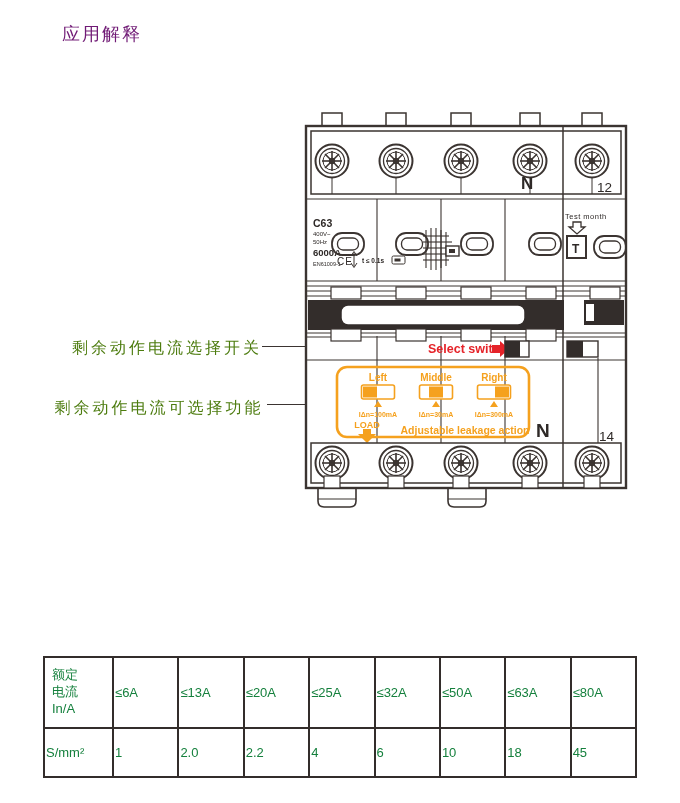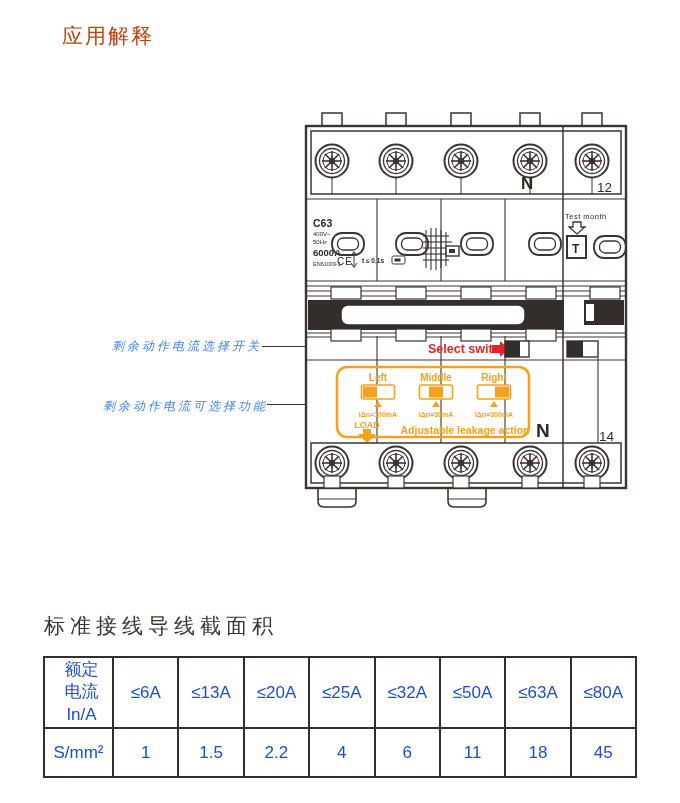--- a/index.html
+++ b/index.html
@@ -1,29 +1,29 @@
 <!DOCTYPE html>
 <html><head>
 <meta charset="utf-8">
 <style>
   html,body{margin:0;padding:0;background:#fff;}
   .page{position:relative;width:680px;height:803px;background:#fff;overflow:hidden;
         font-family:"Liberation Sans", sans-serif;color:#352f2d;}
   .abs{position:absolute;}
-  .page-title{left:62px;top:22px;font-size:21px;letter-spacing:2px;color:#c2410c;}
-  .callout{font-size:12px;letter-spacing:3px;color:#3b82f6;text-align:right;white-space:nowrap;font-style:italic;}
+  .page-title{left:62px;top:22px;font-size:18px;letter-spacing:2px;color:#701a75;}
+  .callout{font-size:16px;letter-spacing:3px;color:#4d7c0f;text-align:right;white-space:nowrap;}
   .callout1{left:58px;top:338px;width:204px;}
-  .callout2{left:50px;top:398px;width:218px;}
+  .callout2{left:50px;top:398px;width:218px;text-align:center;}
   .cline{border-top:1.6px solid #3b3431;height:0;}
   .line1{left:262px;top:346px;width:163px;}
   .line2{left:267px;top:404px;width:71px;}
   .section-title{left:44px;top:612px;font-size:21px;letter-spacing:5px;color:#3b3431;}
   table.wiring{position:absolute;left:43px;top:656px;width:594px;border-collapse:collapse;
         table-layout:fixed;border:2.5px solid #332d2b;}
-  table.wiring td{border:2px solid #332d2b;text-align:center;font-size:17px;color:#1d4ed8;}
+  table.wiring td{border:2px solid #332d2b;text-align:left;font-size:13px;color:#15803d;}
   td.rowlabel1{white-space:pre-line;text-align:left;padding-left:7px;font-size:15.5px;line-height:1.3;}
   td.rowlabel2{font-size:16px;}
   tr.r1{height:71px;} tr.r2{height:49px;}
   svg text{font-family:"Liberation Sans", sans-serif;}
 </style>
 </head>
 <body>
 
 <div class="page">
 
@@ -243,21 +243,20 @@
           <rect x="388" y="476" width="16" height="12"></rect>
         <rect x="453" y="476" width="16" height="12"></rect>
           <rect x="522" y="476" width="16" height="12"></rect>
         <rect x="584" y="476" width="16" height="12"></rect>
       </g>
     </g>
     <use href="#clip" x="318" y="488"></use>
     <use href="#clip" x="448" y="488"></use>
   </svg>
 
-  <div class="abs section-title">标准接线导线截面积</div>
 
   <table class="wiring">
     <colgroup>
         <col style="width:69px">
         <col>
         <col>
         <col>
         <col>
         <col>
         <col>
@@ -274,24 +273,24 @@
       <td>≤20A</td>
       <td>≤25A</td>
       <td>≤32A</td>
       <td>≤50A</td>
       <td>≤63A</td>
       <td>≤80A</td>
     </tr>
     <tr class="r2">
       <td class="rowlabel2">S/mm²</td>
       <td>1</td>
-      <td>1.5</td>
+      <td>2.0</td>
       <td>2.2</td>
       <td>4</td>
       <td>6</td>
-      <td>11</td>
+      <td>10</td>
       <td>18</td>
       <td>45</td>
     </tr>
   </tbody>
     </table>
 
 </div>
 
 </body></html>

